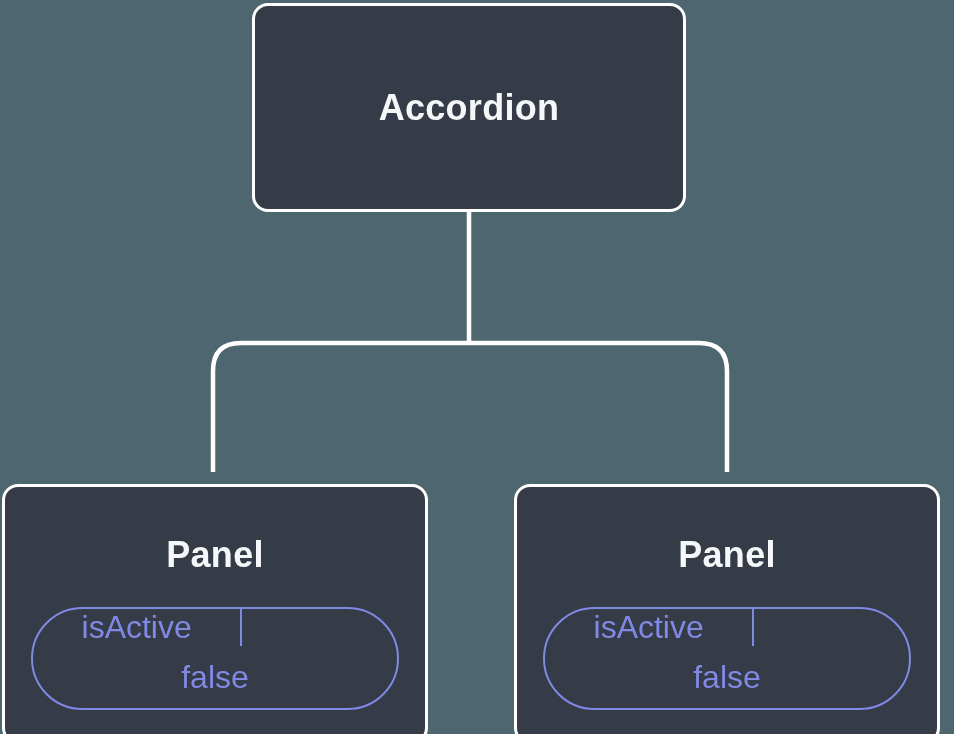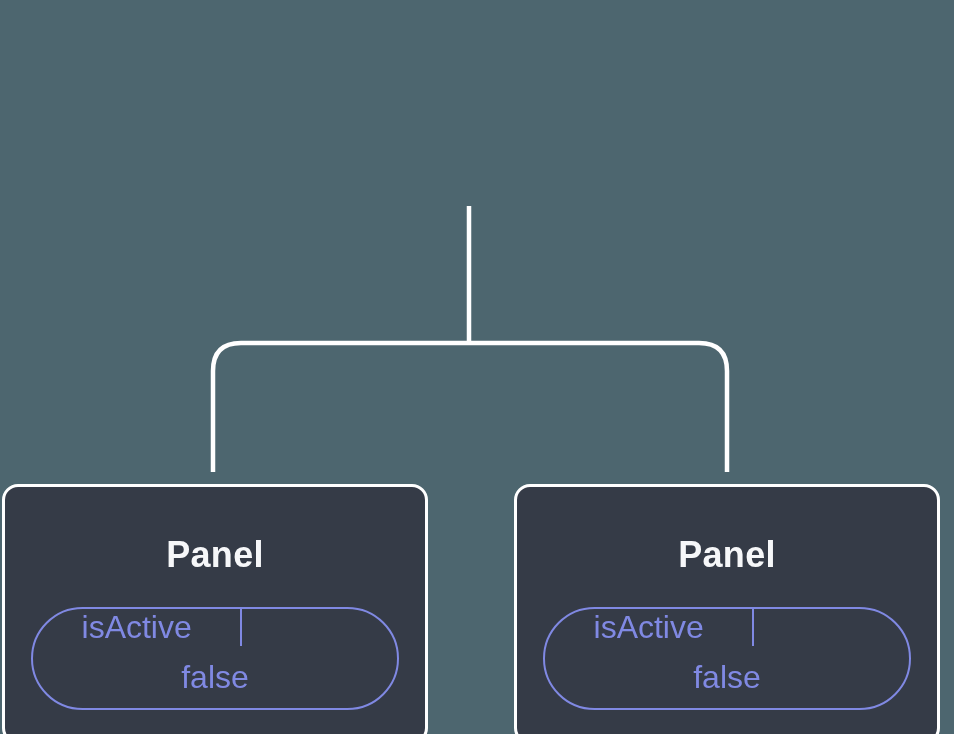--- a/index.html
+++ b/index.html
@@ -93,20 +93,23 @@
 </head>
 <body>
 
 <div class="canvas">
 
   <svg class="connectors" viewBox="0 0 954 734" xmlns="http://www.w3.org/2000/svg" aria-hidden="true">
     <path d="M469,206 V345"></path>
     <path d="M213,472 V371 Q213,343 241,343 H699 Q727,343 727,371 V472"></path>
   </svg>
 
+  <div class="node accordion">
+    <div class="node-title">Accordion</div>
+  </div>
 
   <div class="node panel panel-left">
     <div class="node-title">Panel</div>
     <div class="pill">
       <span class="pill-key">isActive</span>
       <span class="pill-value">false</span>
     </div>
   </div>
 
   <div class="node panel panel-right">

